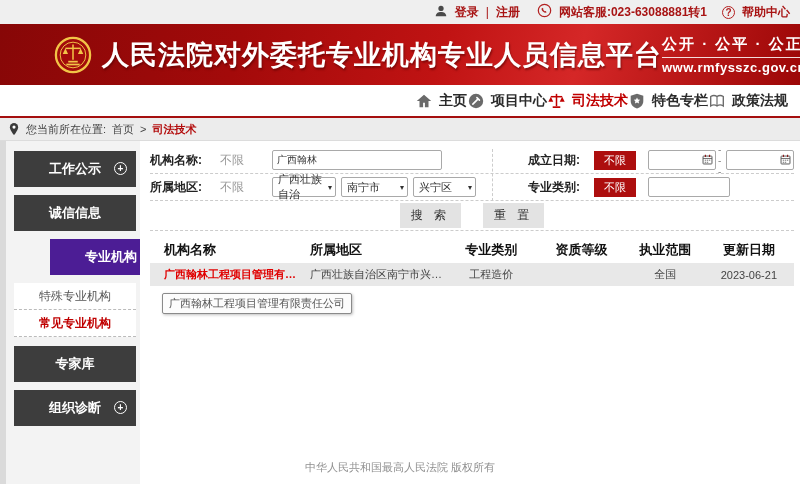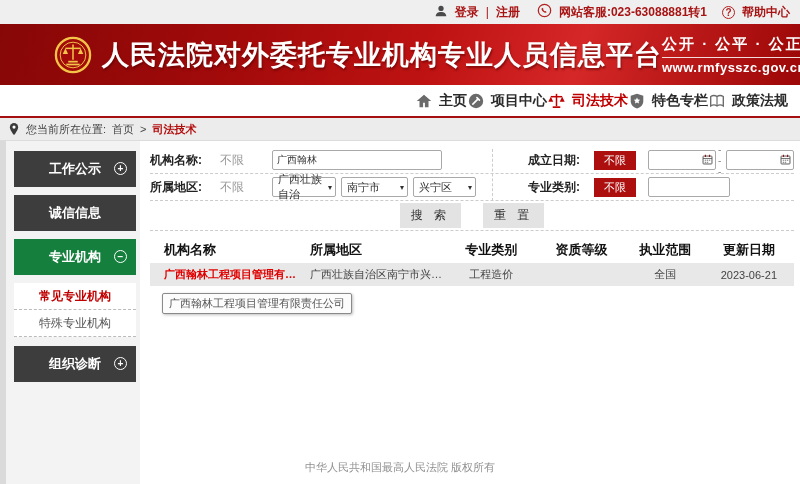--- a/index.html
+++ b/index.html
@@ -29,21 +29,21 @@
 
   
   .breadcrumb { height:23px; background:#ececec; border-bottom:1px solid #dcdcdc; display:flex; align-items:center; gap:6px; padding:0 8px; font-size:11px; color:#444; }
   .bc-current { color:#b30d0d; font-weight:bold; }
 
   
   .main { display:flex; height:343px; position:relative; }
 
   .sidebar { width:140px; background:#f3f3f3; padding:10px 2px 0 8px; border-left:6px solid #dadada; flex:0 0 auto; }
   .side-item { width:122px; height:36px; margin-bottom:8px; background:#3d3d3d; color:#fff; font-size:13px; font-weight:bold; display:flex; align-items:center; justify-content:center; position:relative; cursor:pointer; }
-  .side-item.red { background:#15803d; }
+  .side-item.red { background:#4c1d95;margin-left:36px; }
   .side-toggle { position:absolute; right:9px; top:11px; width:13px; height:13px; border:1px solid #fff; border-radius:50%; font-size:10px; line-height:12px; text-align:center; font-weight:bold; }
   .side-toggle.plus::before { content:"+"; }
   .side-toggle.minus::before { content:"−"; }
   .side-sub { width:122px; height:27px; background:#fff; display:flex; align-items:center; justify-content:center; font-size:12px; color:#555; border-bottom:1px dashed #bbb; cursor:pointer; }
   .side-sub.active { color:#c00000; font-weight:bold; }
   .side-sub + .side-item { margin-top:9px; }
 
   
   .content { flex:1; padding:6px 6px 0 10px; background:#fff; position:relative; }
   .form-area { position:relative; }
@@ -193,25 +193,28 @@
         <span>工作公示</span>
         <span class="side-toggle plus"></span>
       </div>
       <div class="side-item">
         <span>诚信信息</span>
       </div>
       <div class="side-item red">
         <span>专业机构</span>
         <span class="side-toggle minus"></span>
       </div>
+      <div class="side-sub">
+        <span>特殊专业机构</span>
+      </div>
       <div class="side-sub active">
         <span>常见专业机构</span>
       </div>
-      <div class="side-sub">
-        <span>特殊专业机构</span>
+      <div class="side-item">
+        <span>专家库</span>
       </div>
       <div class="side-item">
         <span>组织诊断</span>
         <span class="side-toggle plus"></span>
       </div>
     </div>
 
     <div class="content">
 
       <div class="form-area">

